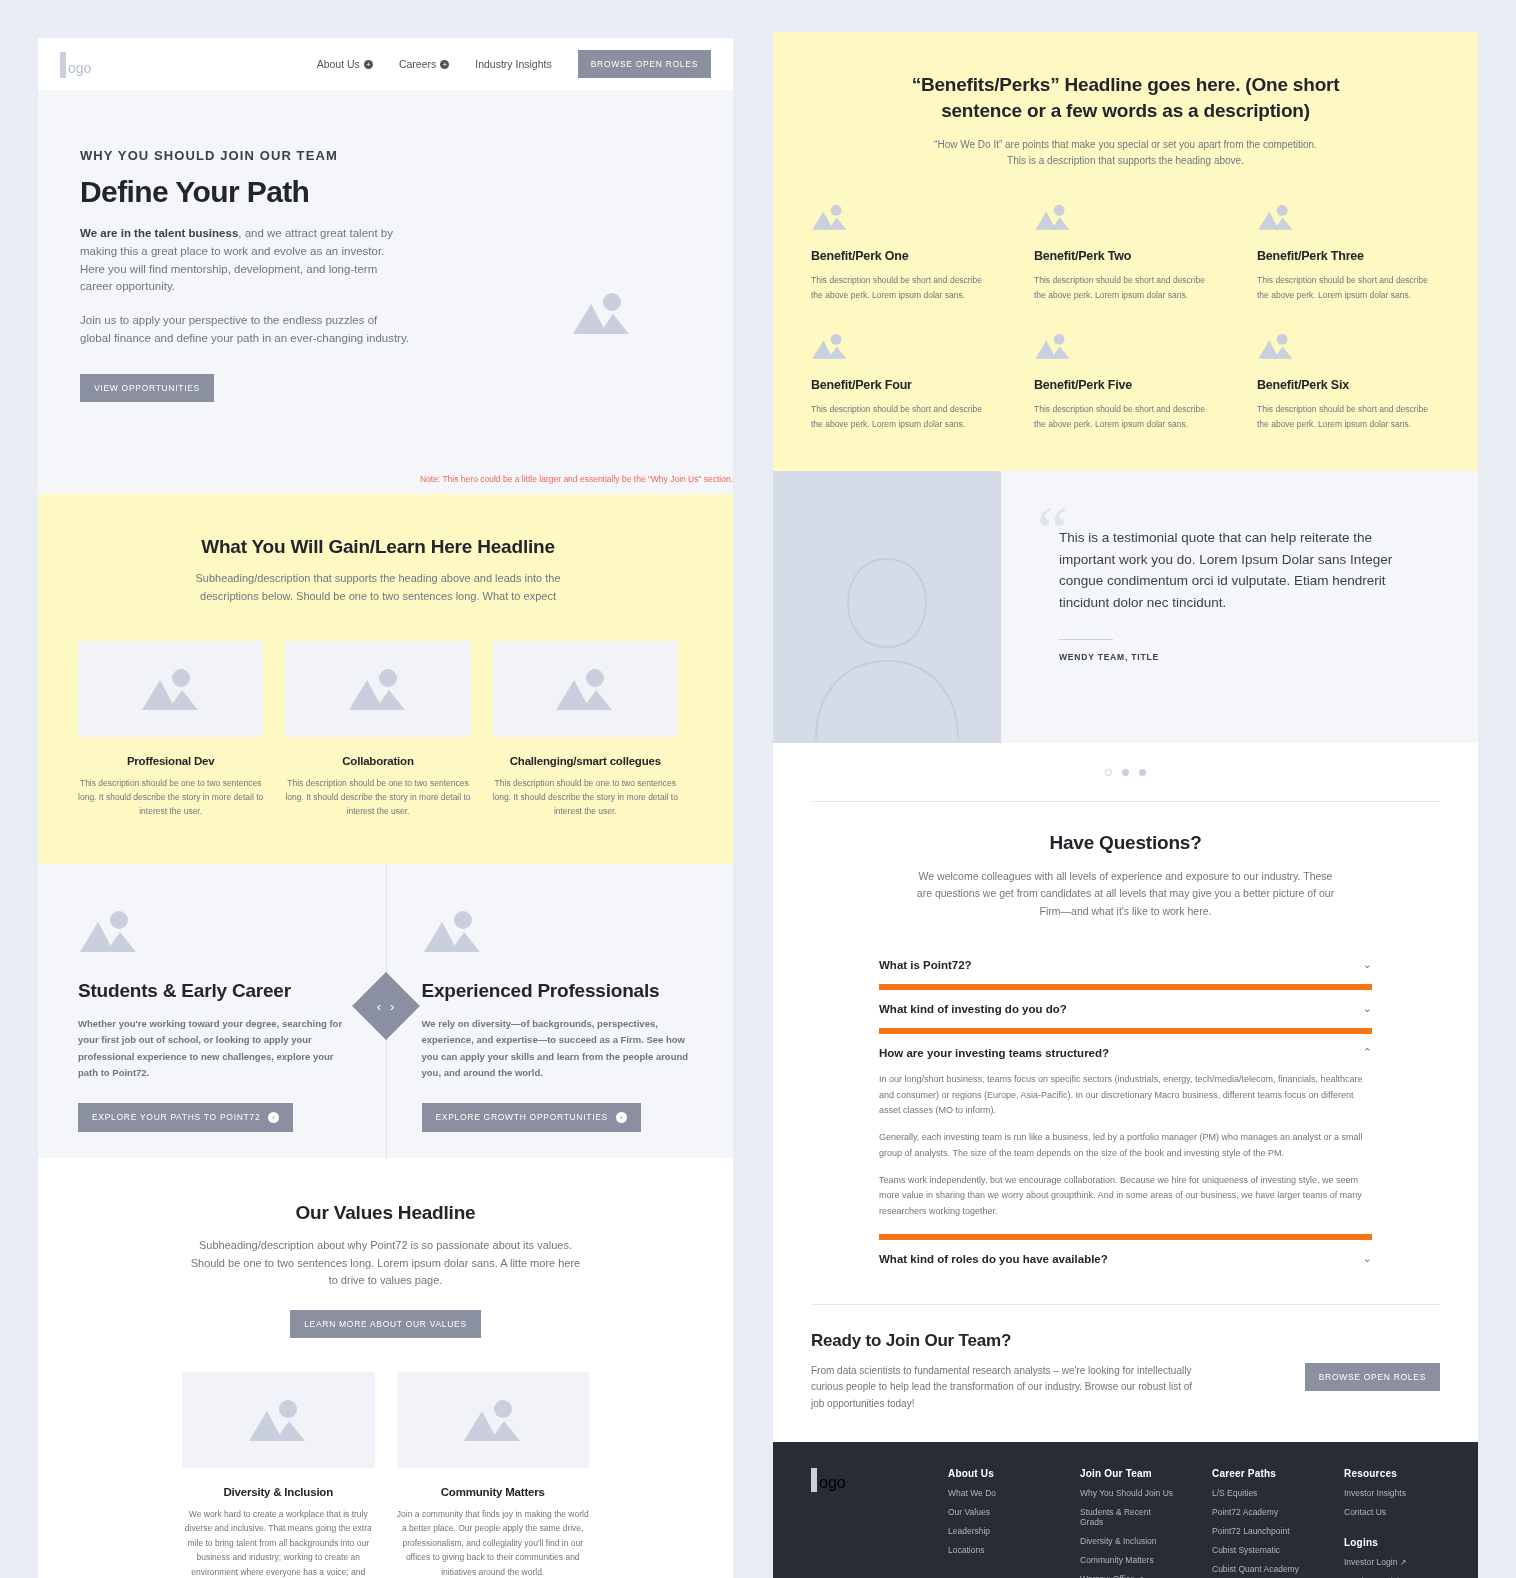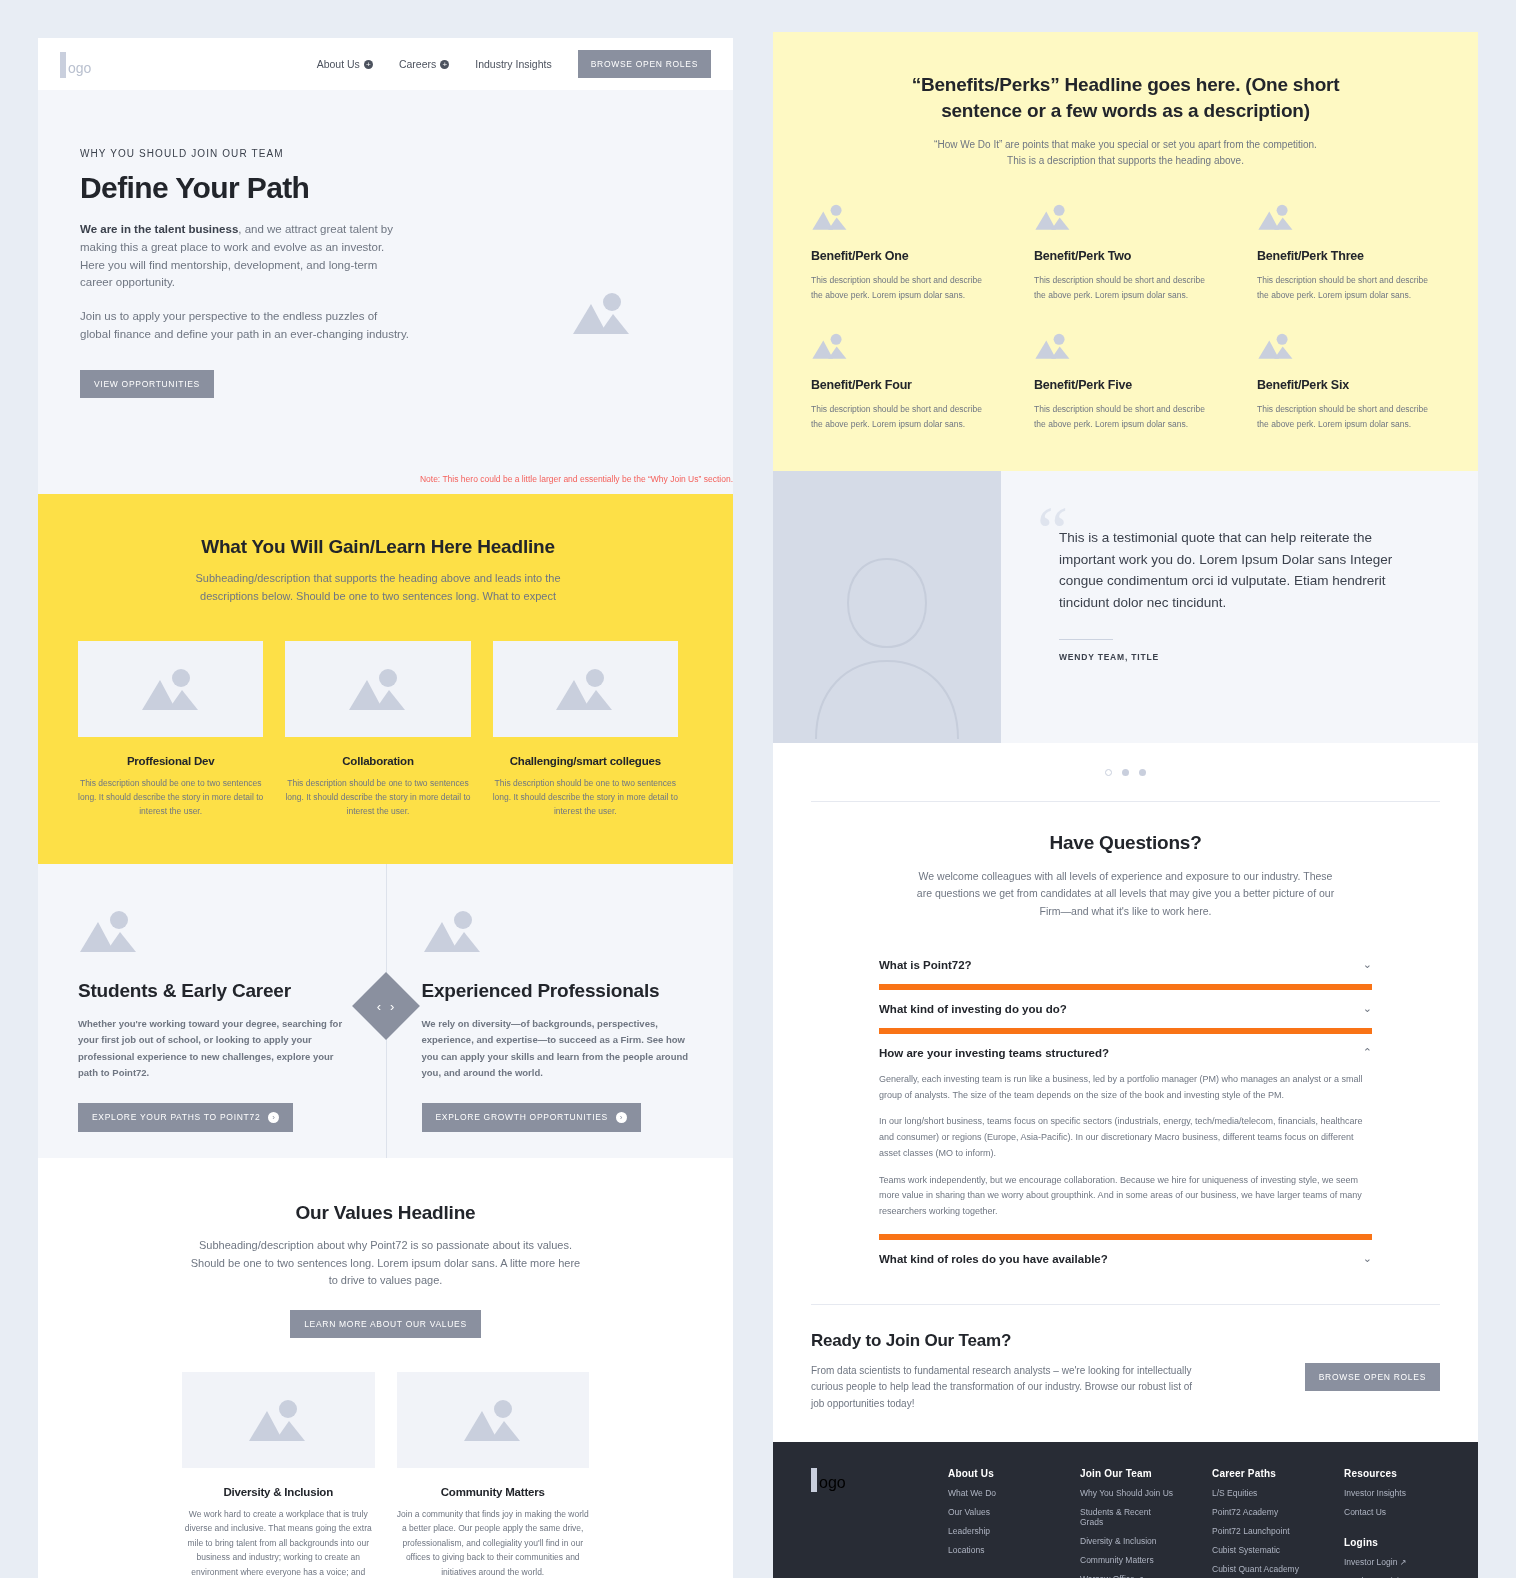--- a/index.html
+++ b/index.html
@@ -44,33 +44,33 @@
   }
   .btn {
     background: #8a909f; color: #fff; border: 0; cursor: pointer;
     font-size: 8.5px; letter-spacing: 0.7px; padding: 9px 14px;
     font-family: "Liberation Sans", sans-serif; white-space: nowrap;
   }
   .btn.nav { padding: 9px 13px; }
 
   
   .hero { background: #f4f6fa; padding: 58px 42px 0 42px; height: 404px; position: relative; }
-  .eyebrow { font-size: 10px; font-weight: normal; letter-spacing: 1.1px; color: #3b414c; }
+  .eyebrow { font-size: 13px; font-weight: bold; letter-spacing: 1.1px; color: #3b414c; }
   .hero h1 { font-size: 30px; margin-top: 12px; letter-spacing: -0.6px; }
   .hero p { font-size: 11.5px; line-height: 1.55; max-width: 330px; margin-top: 16px; }
   .hero p b { color: #3b414c; margin-top: 33px; }
   .hero .btn { margin-top: 26px; }
   .hero-img { position: absolute; right: 100px; top: 200px; }
   .note {
     position: absolute; right: 0; bottom: 10px;
     font-size: 8.5px; color: #f4615c;
   }
 
   
-  .gain { background: #fde047; padding: 42px 55px 46px 40px; }
+  .gain { background: #fef9c3; padding: 42px 55px 46px 40px; }
   .gain h2 { font-size: 19px; text-align: center; }
   .gain .sub { font-size: 11px; line-height: 1.6; text-align: center; max-width: 380px; margin: 12px auto 0; }
   .cards3 { display: flex; gap: 22px; margin-top: 36px; }
   .card3 { flex: 1; }
   .card3 .thumb {
     background: #f1f3f8; height: 96px; display: flex; align-items: center; justify-content: center;
   }
   .card3 h4 { font-size: 11.5px; text-align: center; margin-top: 18px; }
   .card3 p { font-size: 8.5px; line-height: 1.65; text-align: center; margin-top: 9px; }
 
@@ -423,22 +423,22 @@
               <span class="chev">⌄</span>
             </div>
           </div>
 
           <div class="faq-item">
             <div class="faq-q">
               <span class="t">How are your investing teams structured?</span>
               <span class="chev">⌃</span>
             </div>
             <div class="faq-a">
+              <p>In our long/short business, teams focus on specific sectors (industrials, energy, tech/media/telecom, financials, healthcare and consumer) or regions (Europe, Asia-Pacific). In our discretionary Macro business, different teams focus on different asset classes (MO to inform).</p>
               <p>Generally, each investing team is run like a business, led by a portfolio manager (PM) who manages an analyst or a small group of analysts. The size of the team depends on the size of the book and investing style of the PM.</p>
-              <p>In our long/short business, teams focus on specific sectors (industrials, energy, tech/media/telecom, financials, healthcare and consumer) or regions (Europe, Asia-Pacific). In our discretionary Macro business, different teams focus on different asset classes (MO to inform).</p>
               <p>Teams work independently, but we encourage collaboration. Because we hire for uniqueness of investing style, we seem more value in sharing than we worry about groupthink. And in some areas of our business, we have larger teams of many researchers working together.</p>
             </div>
           </div>
 
           <div class="faq-item" style="border-bottom:0">
             <div class="faq-q">
               <span class="t">What kind of roles do you have available?</span>
               <span class="chev">⌄</span>
             </div>
           </div>

